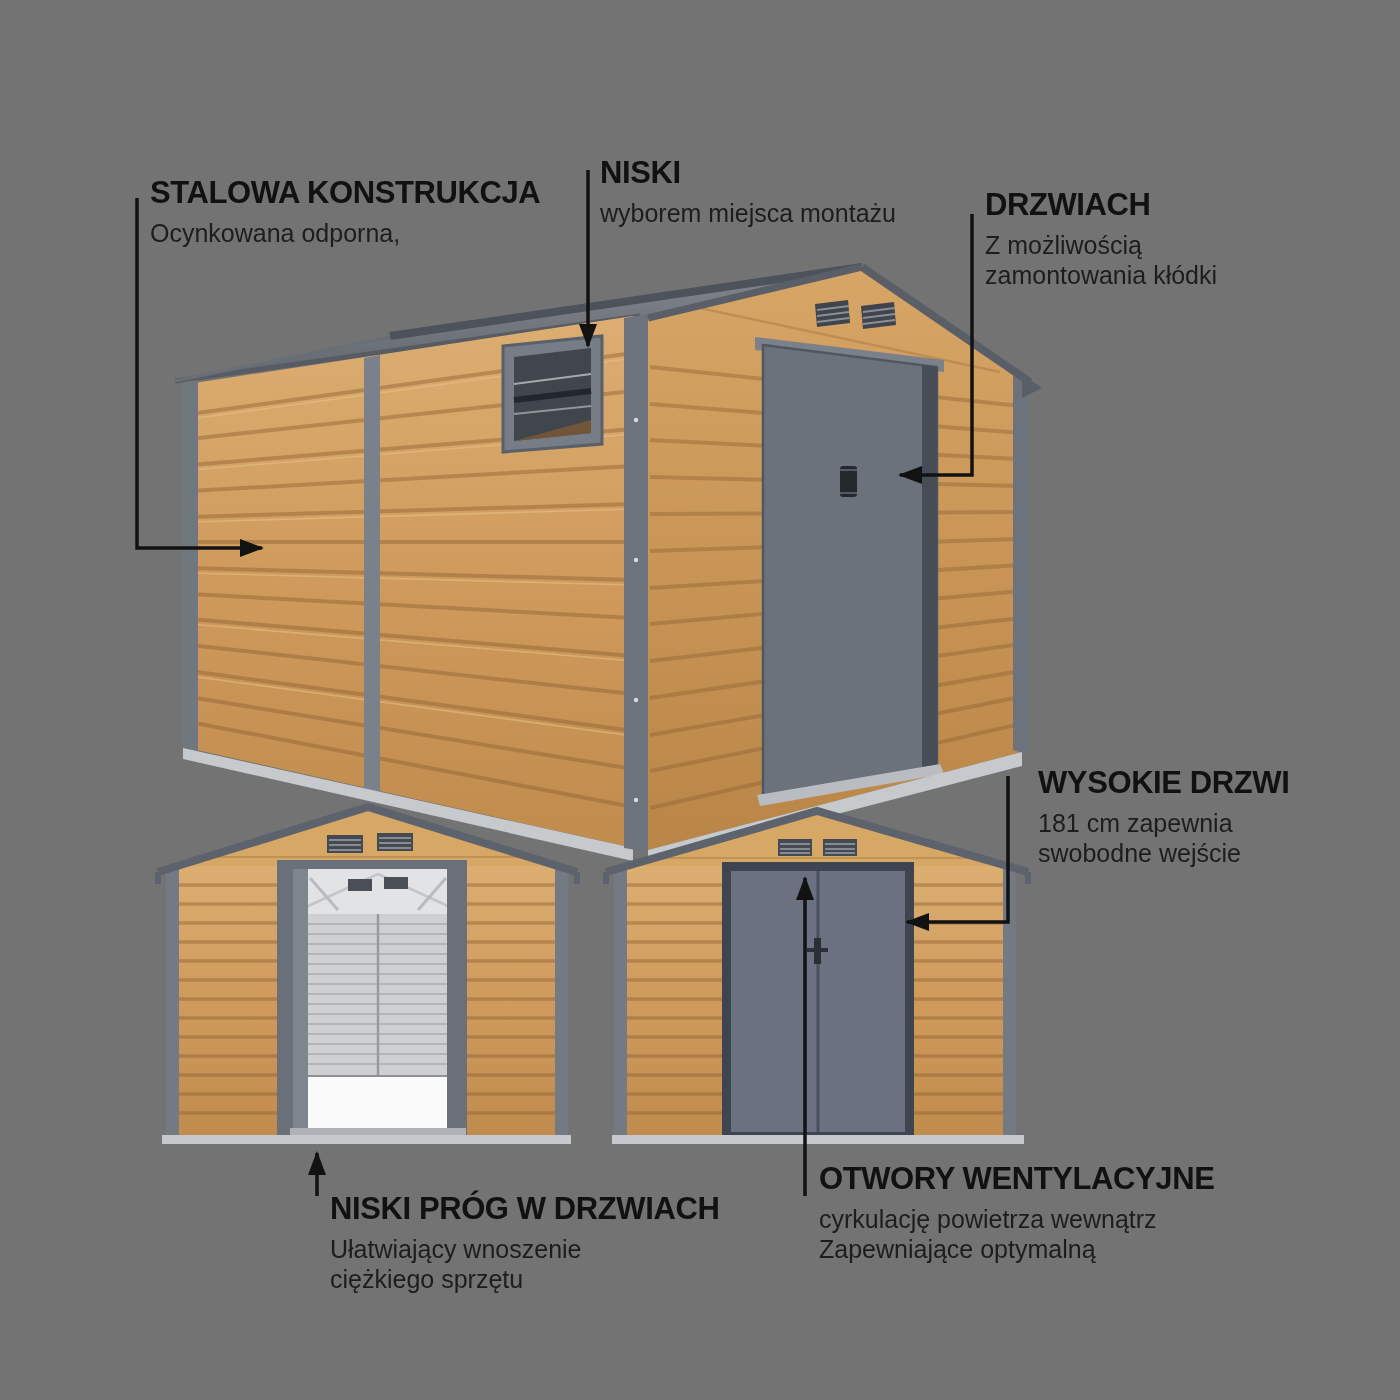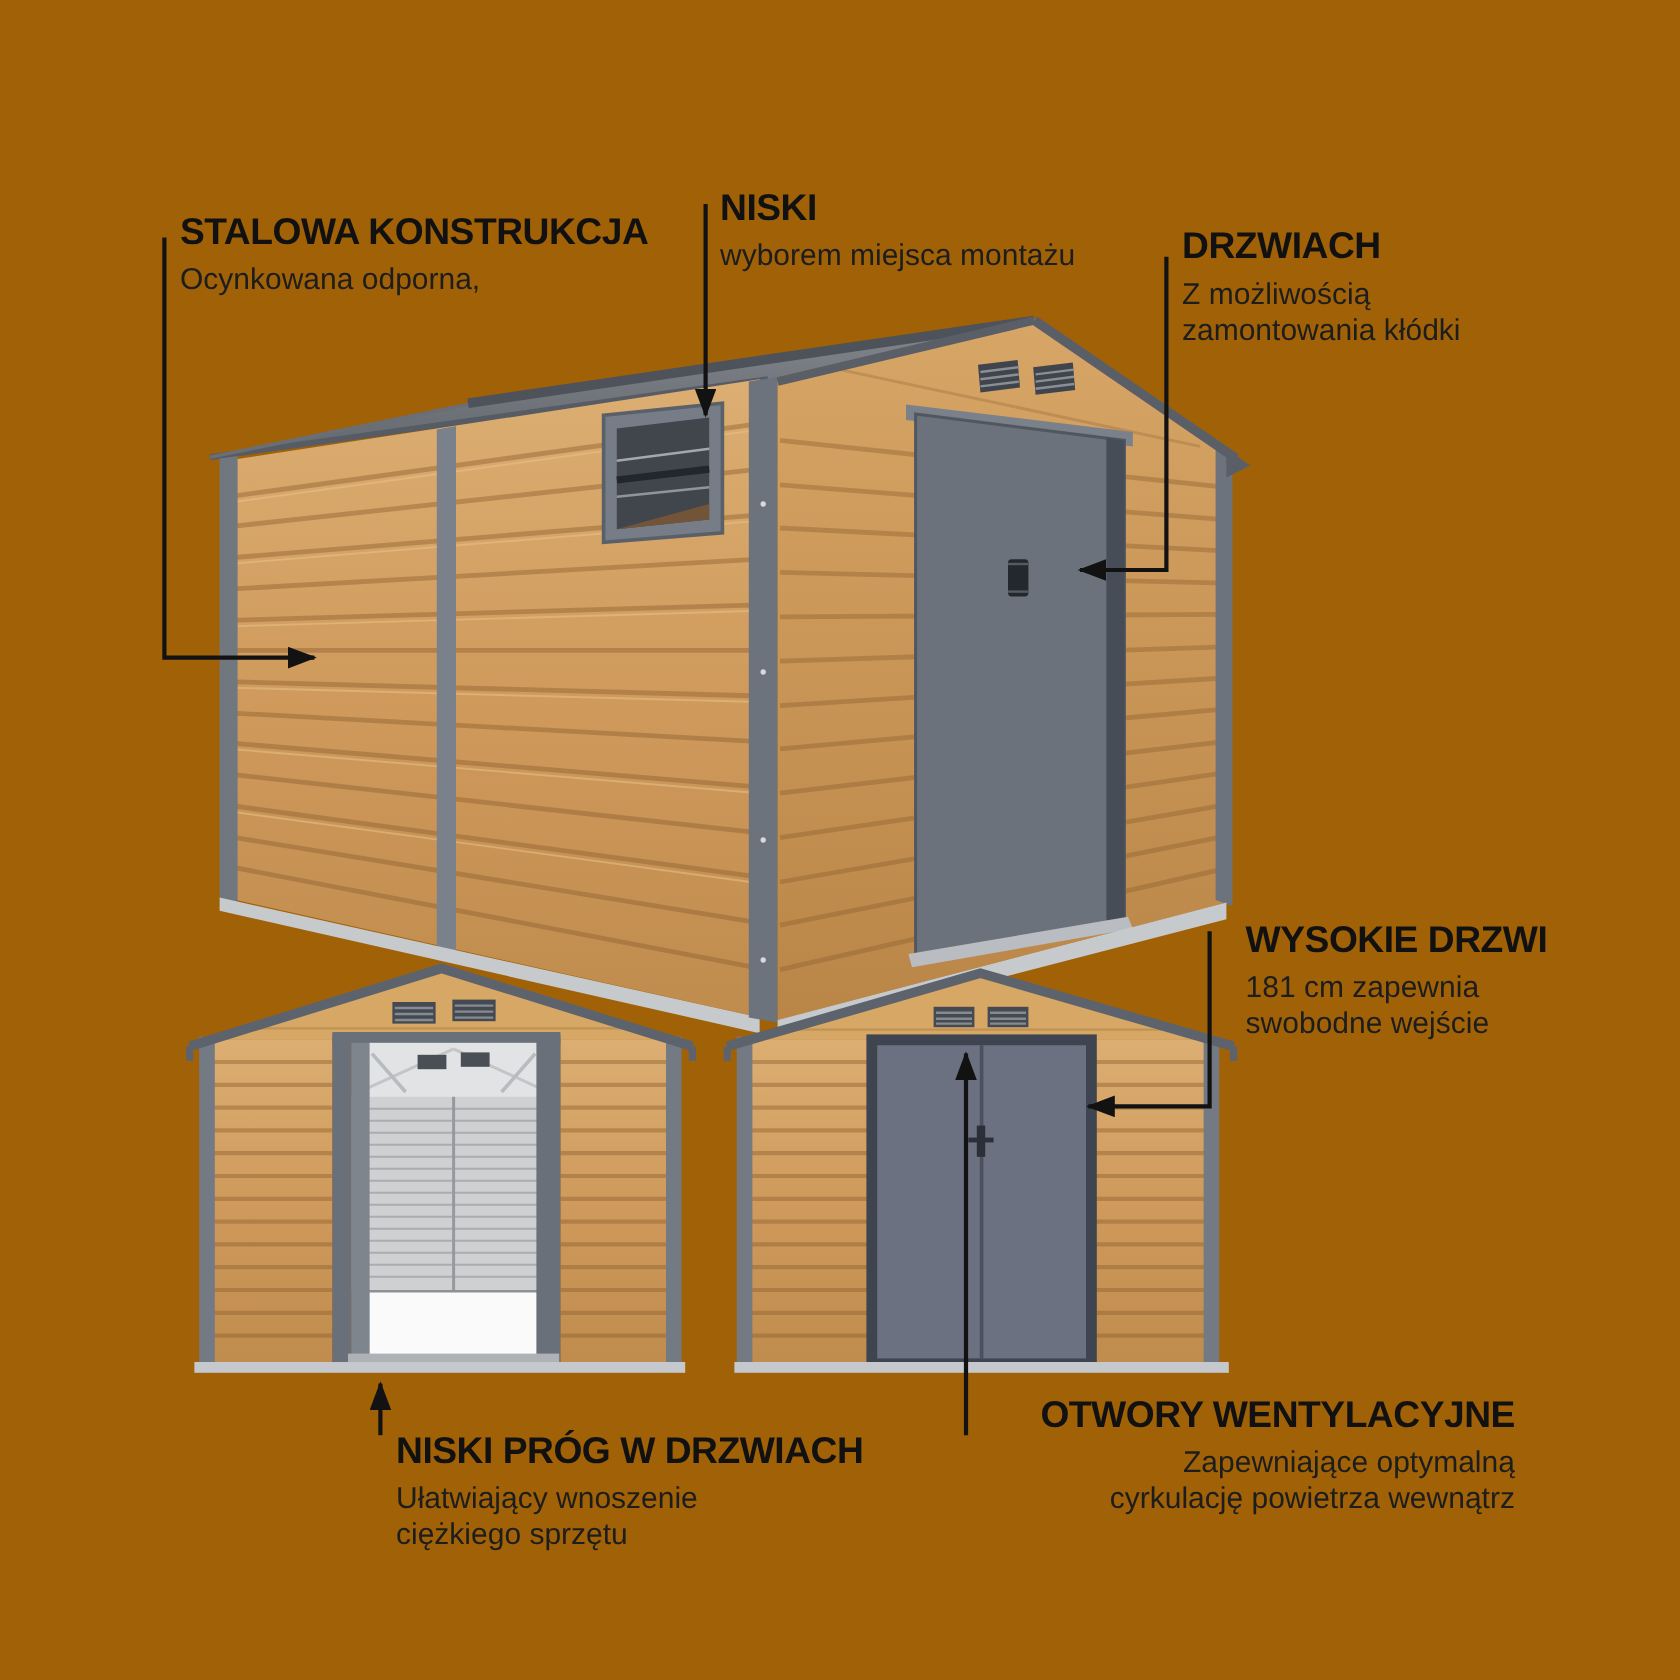--- a/index.html
+++ b/index.html
@@ -1,17 +1,17 @@
 <!DOCTYPE html>
 <html><head>
 <meta charset="utf-8">
 <style>
   html,body{margin:0;padding:0;background:#ffffff;}
   .canvas{
-    position:relative;width:1400px;height:1400px;background:#a16207;
+    position:relative;width:1400px;height:1400px;background:#737373;
     font-family:"Liberation Sans", sans-serif;overflow:hidden;
   }
   .illustration{position:absolute;left:0;top:0;width:1400px;height:1400px;}
   .label{position:absolute;color:#161616;}
   .label .hline{
     font-size:31px;font-weight:800;letter-spacing:-0.4px;line-height:1.12;
     color:#111111;white-space:nowrap;
   }
   .label .bline{
     font-size:25px;font-weight:400;line-height:1.2;color:#1d1d1d;white-space:nowrap;
@@ -340,21 +340,21 @@
   </div>
 
   <div class="label" style="left:330px;top:1164px;margin-top:28px;">
     <div class="hline">NISKI PRÓG W DRZWIACH</div>
     <div class="body">
       <div class="bline">Ułatwiający wnoszenie</div>
       <div class="bline">ciężkiego sprzętu</div>
     </div>
   </div>
 
-  <div class="label" style="left:867px;top:1162px;text-align:right;">
+  <div class="label" style="left:819px;top:1162px;">
     <div class="hline">OTWORY WENTYLACYJNE</div>
     <div class="body">
+      <div class="bline">cyrkulację powietrza wewnątrz</div>
       <div class="bline">Zapewniające optymalną</div>
-      <div class="bline">cyrkulację powietrza wewnątrz</div>
     </div>
   </div>
 
 </div>
 
 </body></html>

